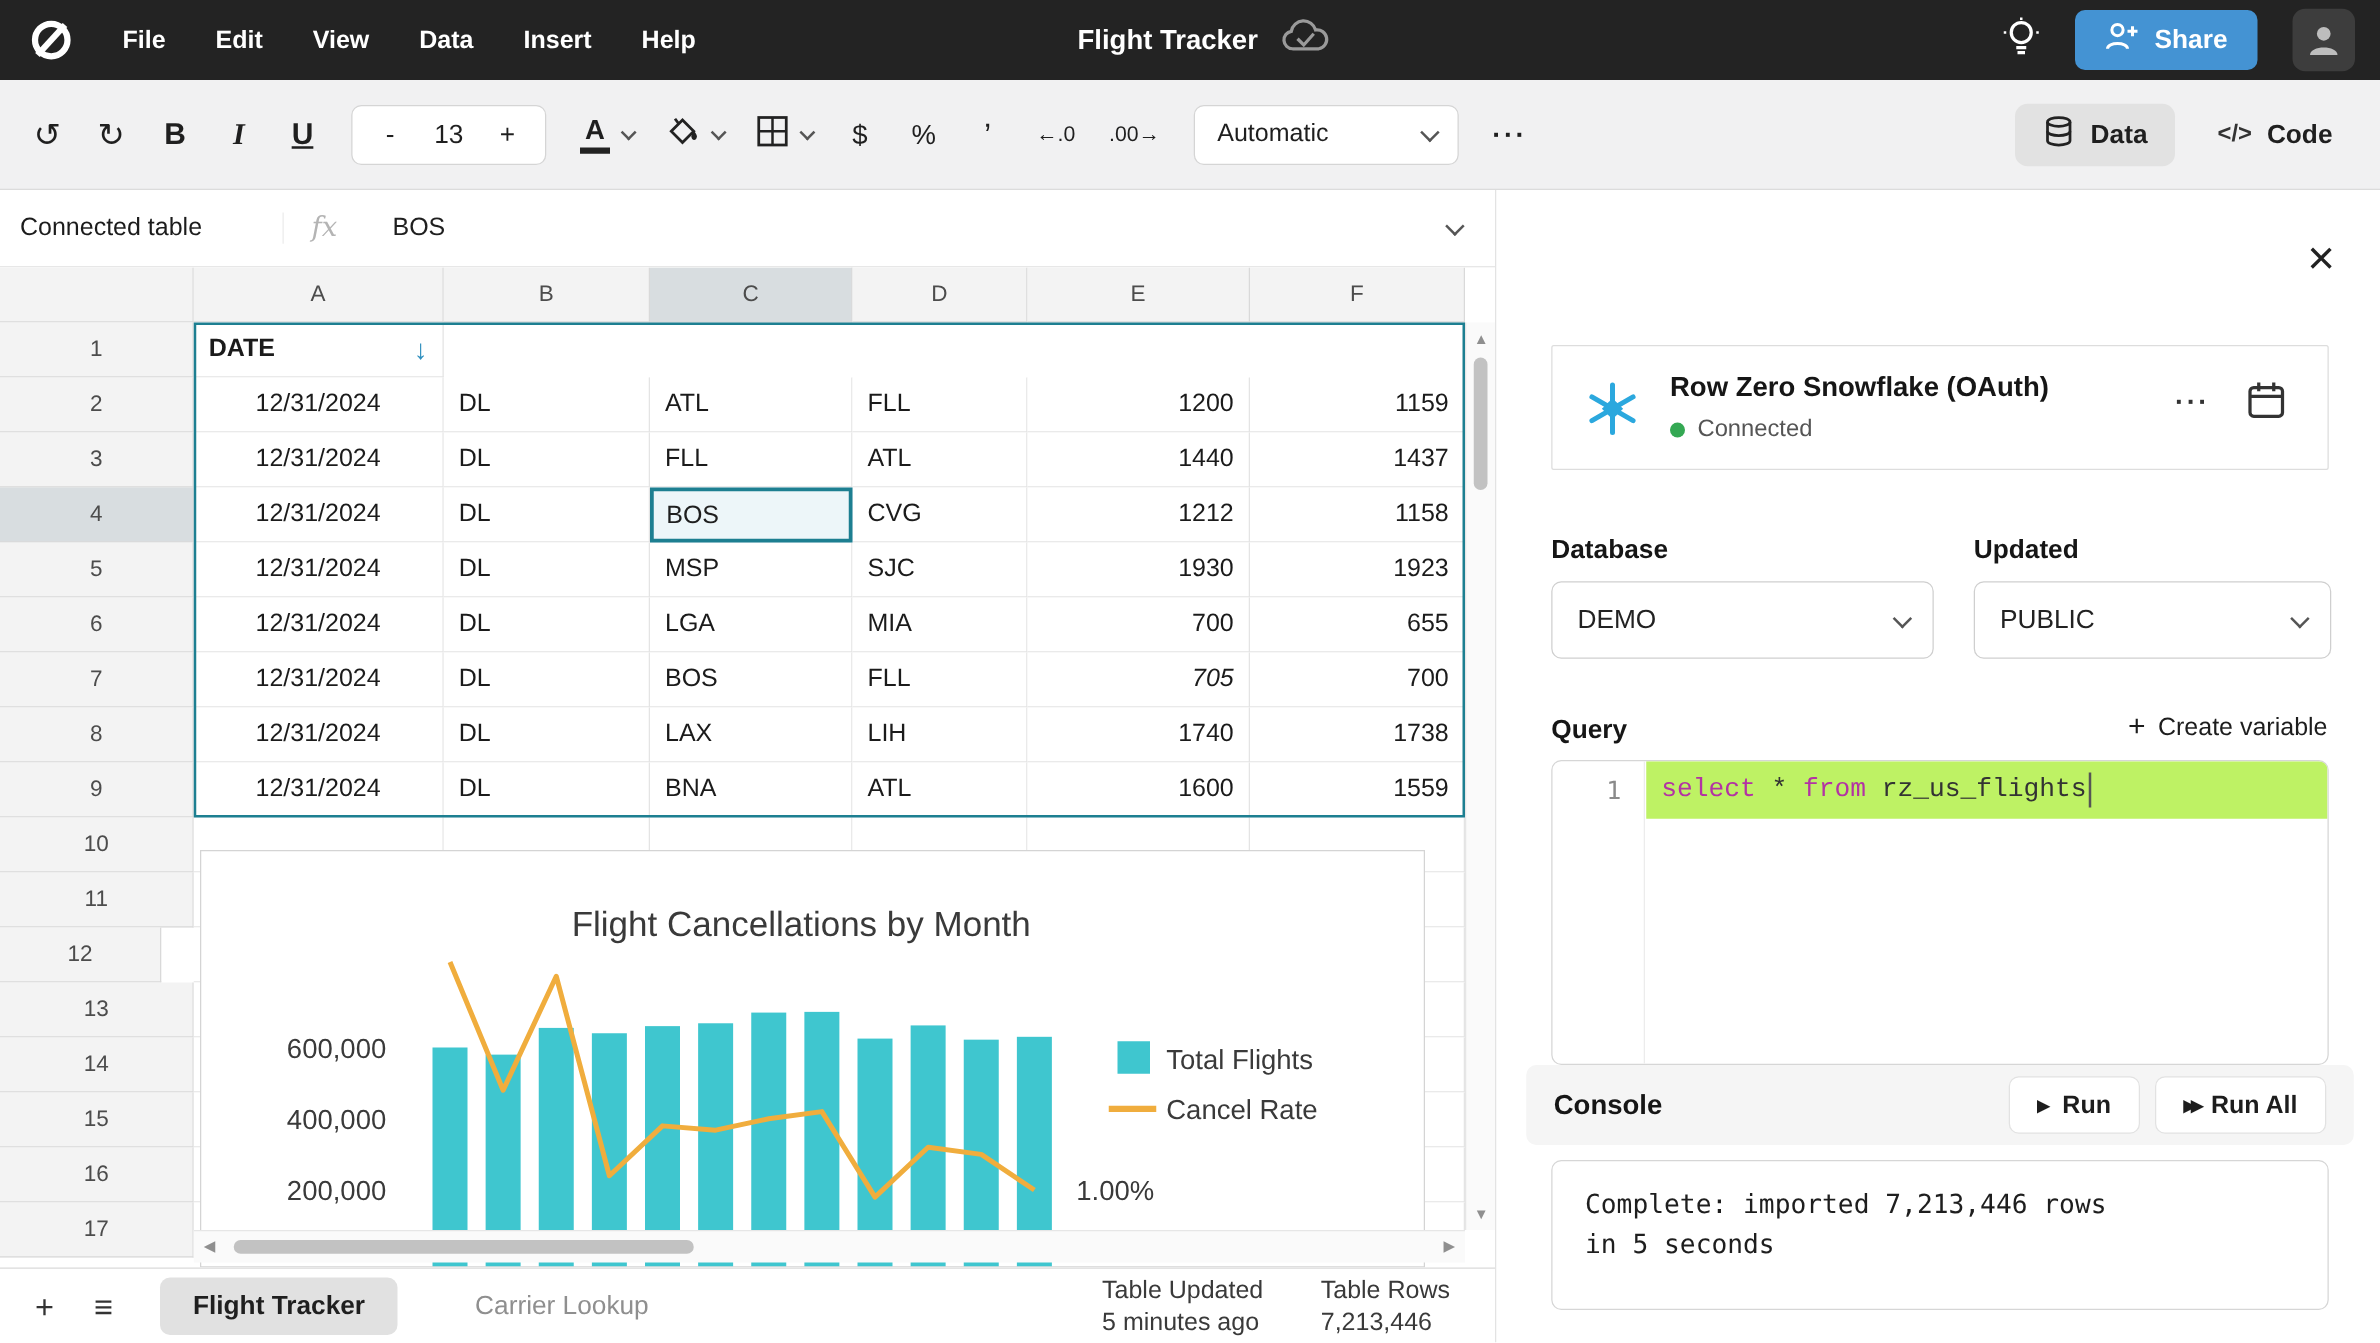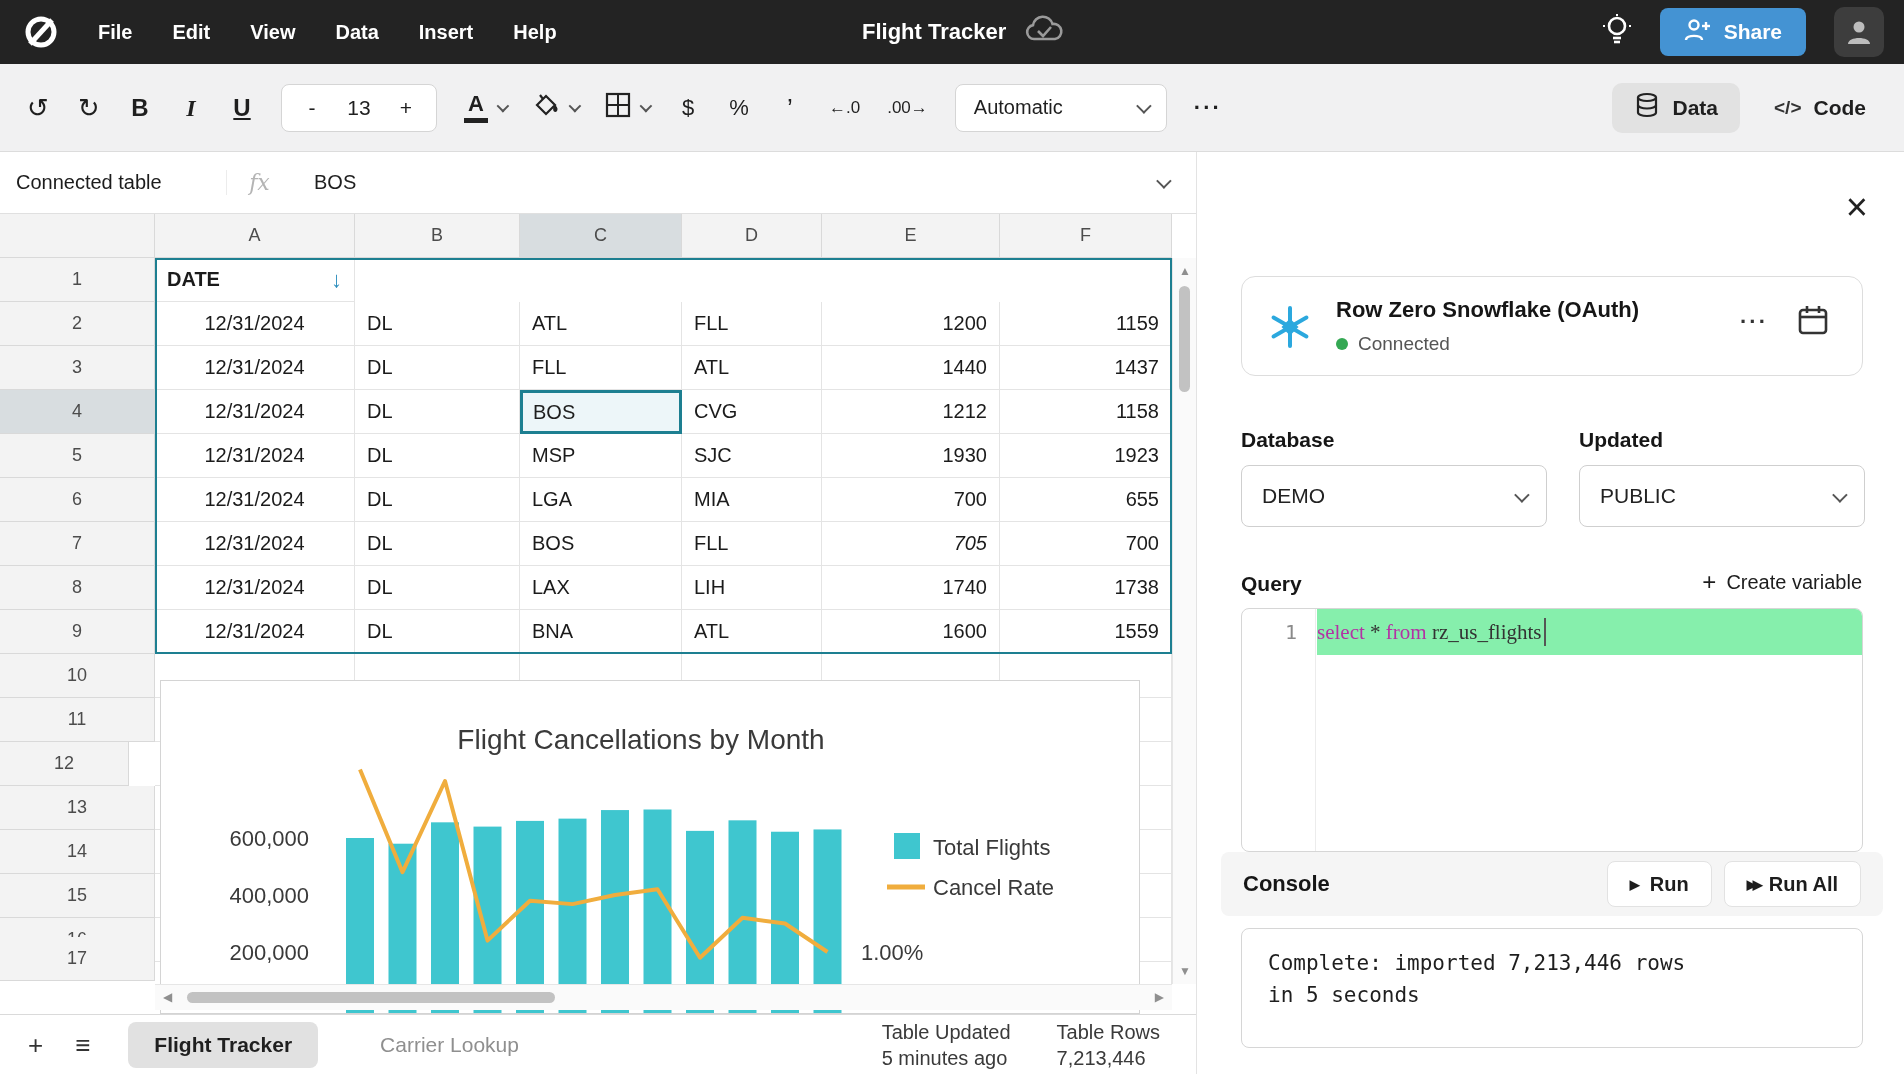--- a/index.html
+++ b/index.html
@@ -83,36 +83,36 @@
   .tabs{display:flex;gap:36px;margin-left:6px}
   .tab{font-size:21px;color:#8f8f8f;height:46px;display:flex;align-items:center;padding:0 26px;border-radius:8px;cursor:pointer}
   .tab.active{background:#e1e1e1;color:#1f1f1f;font-weight:700}
   .binfo{margin-left:auto;display:flex;gap:46px;padding-right:8px}
   .binfo .blk{text-align:left;font-size:20px;color:#3a3a3a;line-height:26px}
 
   
   .panel{position:absolute;left:1196px;top:152px;width:708px;height:922px;background:#fff;border-left:1px solid #e3e3e3}
   .p-title{position:absolute;left:44px;top:46px;font-size:27px;font-weight:700;color:#111}
   .p-close{position:absolute;right:36px;top:36px;font-size:38px;color:#222;line-height:1;cursor:pointer}
-  .conn-card{position:absolute;left:44px;top:124px;width:622px;height:100px;border:1px solid #ddd;border-radius:14px}
+  .conn-card{position:absolute;left:44px;top:124px;width:622px;height:100px;border:1px solid #ddd;border-radius:2px}
   .snow{position:absolute;left:24px;top:26px}
   .conn-name{position:absolute;left:94px;top:20px;font-size:22px;font-weight:700;color:#161616}
   .conn-status{position:absolute;left:94px;top:56px;font-size:19px;color:#555;display:flex;align-items:center;gap:10px}
   .dot{width:12px;height:12px;border-radius:50%;background:#34a853}
   .kebab{position:absolute;right:94px;top:32px;font-size:22px;font-weight:700;color:#333;letter-spacing:2px;cursor:pointer}
   .cal{position:absolute;right:32px;top:26px;cursor:pointer}
   .fld-label{position:absolute;top:276px;font-size:21px;font-weight:700;color:#161616}
   .dd{position:absolute;top:313px;height:62px;border:1px solid #cfcfcf;border-radius:8px;display:flex;align-items:center;justify-content:space-between;padding:0 20px;font-size:21px;color:#222;cursor:pointer}
   .q-label{position:absolute;left:44px;top:420px;font-size:21px;font-weight:700;color:#161616}
   .create-var{position:absolute;right:42px;top:416px;display:flex;align-items:center;gap:10px;font-size:20px;font-weight:500;color:#1d1d1d;cursor:pointer}
   .create-var .plus{font-size:24px;font-weight:400}
   .editor{position:absolute;left:44px;top:456px;width:622px;height:244px;border:1px solid #d6d6d6;border-radius:8px;overflow:hidden;background:#fff}
   .gutter{position:absolute;left:0;top:0;width:74px;height:100%;border-right:1px solid #ececec}
   .lnum{position:absolute;right:18px;top:11px;font-family:"DejaVu Sans Mono","Liberation Mono",monospace;font-size:20px;color:#8a8a8a}
-  .code-line{position:absolute;left:75px;top:0;right:0;height:46px;background:#86efac;display:flex;align-items:center;font-family:Liberation Serif, serif;font-size:21px;cursor:text}
+  .code-line{position:absolute;left:75px;top:0;right:0;height:46px;background:#bef264;display:flex;align-items:center;padding-left:12px;font-family:Liberation Mono, monospace;font-size:21px;cursor:text}
   .cursor{width:2px;height:28px;background:#555;margin-left:2px}
   .console-strip{position:absolute;left:24px;top:700px;width:662px;height:64px;background:#f5f5f5;border-radius:8px;display:flex;align-items:center;padding:0 22px}
   .console-label{font-size:22px;font-weight:700;color:#161616}
   .run-group{margin-left:auto;display:flex;gap:12px}
   .runbtn{display:flex;align-items:center;gap:10px;background:#fff;border:1px solid #e2e2e2;border-radius:8px;height:46px;padding:0 22px;font-size:20px;font-weight:600;color:#1d1d1d;cursor:pointer}
   .play{font-size:13px;color:#1d1d1d}
   .play.dbl{letter-spacing:-4px}
   .out-box{position:absolute;left:44px;top:776px;width:622px;height:120px;border:1px solid #d6d6d6;border-radius:8px;padding:18px 26px;font-family:"DejaVu Sans Mono","Liberation Mono",monospace;font-size:21px;line-height:32px;color:#1e1e1e}
   .out-text{display:block;max-width:435px}
 </style>
@@ -267,21 +267,21 @@
         <div class="gcell ghead" style="left: 0px; top: 308px; width: 155px; height: 44px;">7</div>
         <div class="gcell ghead" style="left: 0px; top: 352px; width: 155px; height: 44px;">8</div>
         <div class="gcell ghead" style="left: 0px; top: 396px; width: 155px; height: 44px;">9</div>
         <div class="gcell ghead" style="left: 0px; top: 440px; width: 155px; height: 44px;">10</div>
         <div class="gcell ghead" style="left: 0px; top: 484px; width: 155px; height: 44px;">11</div>
         <div class="gcell ghead" style="left: 0px; top: 528px; width: 129px; height: 44px;">12</div>
         <div class="gcell ghead" style="left: 0px; top: 572px; width: 155px; height: 44px;">13</div>
         <div class="gcell ghead" style="left: 0px; top: 616px; width: 155px; height: 44px;">14</div>
         <div class="gcell ghead" style="left: 0px; top: 660px; width: 155px; height: 44px;">15</div>
         <div class="gcell ghead" style="left: 0px; top: 704px; width: 155px; height: 44px;">16</div>
-        <div class="gcell ghead" style="left: 0px; top: 723px; width: 155px; height: 44px;">17</div>
+        <div class="gcell ghead" style="left: 0px; top: 748px; width: 155px; height: 44px;">17</div>
         <div class="gcell th" style="left: 155px; top: 44px; width: 200px; height: 44px;">
           <span>DATE</span>
           <span class="sorticon">↓</span>
         </div>
         <div class="gcell th" style="left: 355px; top: 44px; width: 165px; height: 44px;">
           <span>CARRIER</span>
           <span class="chev sm fchevpos"></span>
         </div>
         <div class="gcell th" style="left: 520px; top: 44px; width: 162px; height: 44px;">
           <span>ORIGIN</span>

